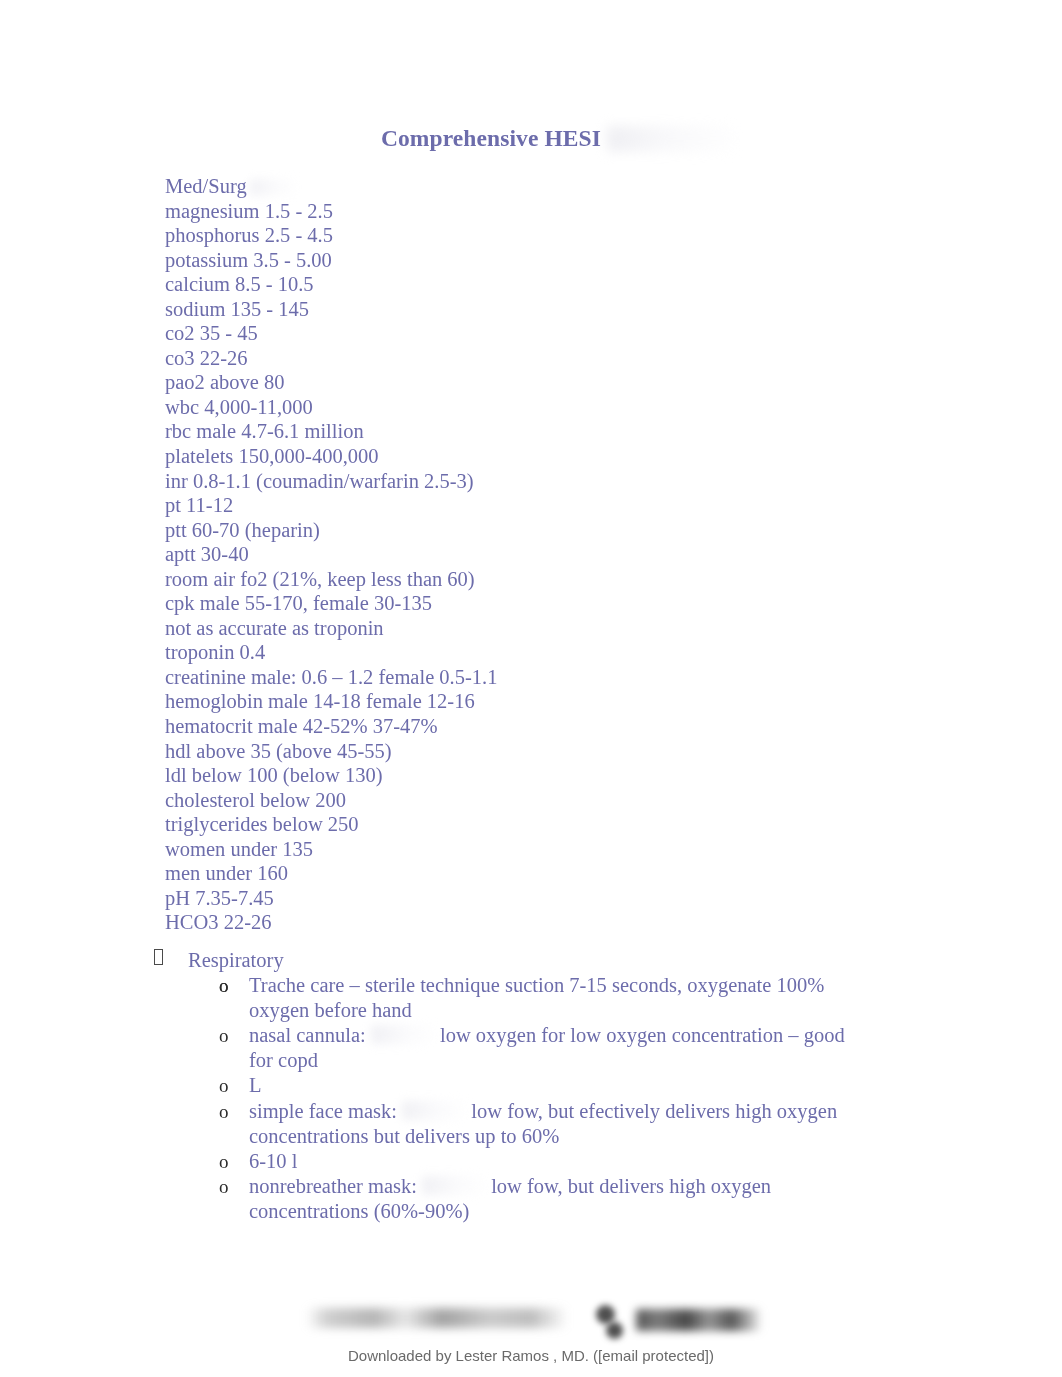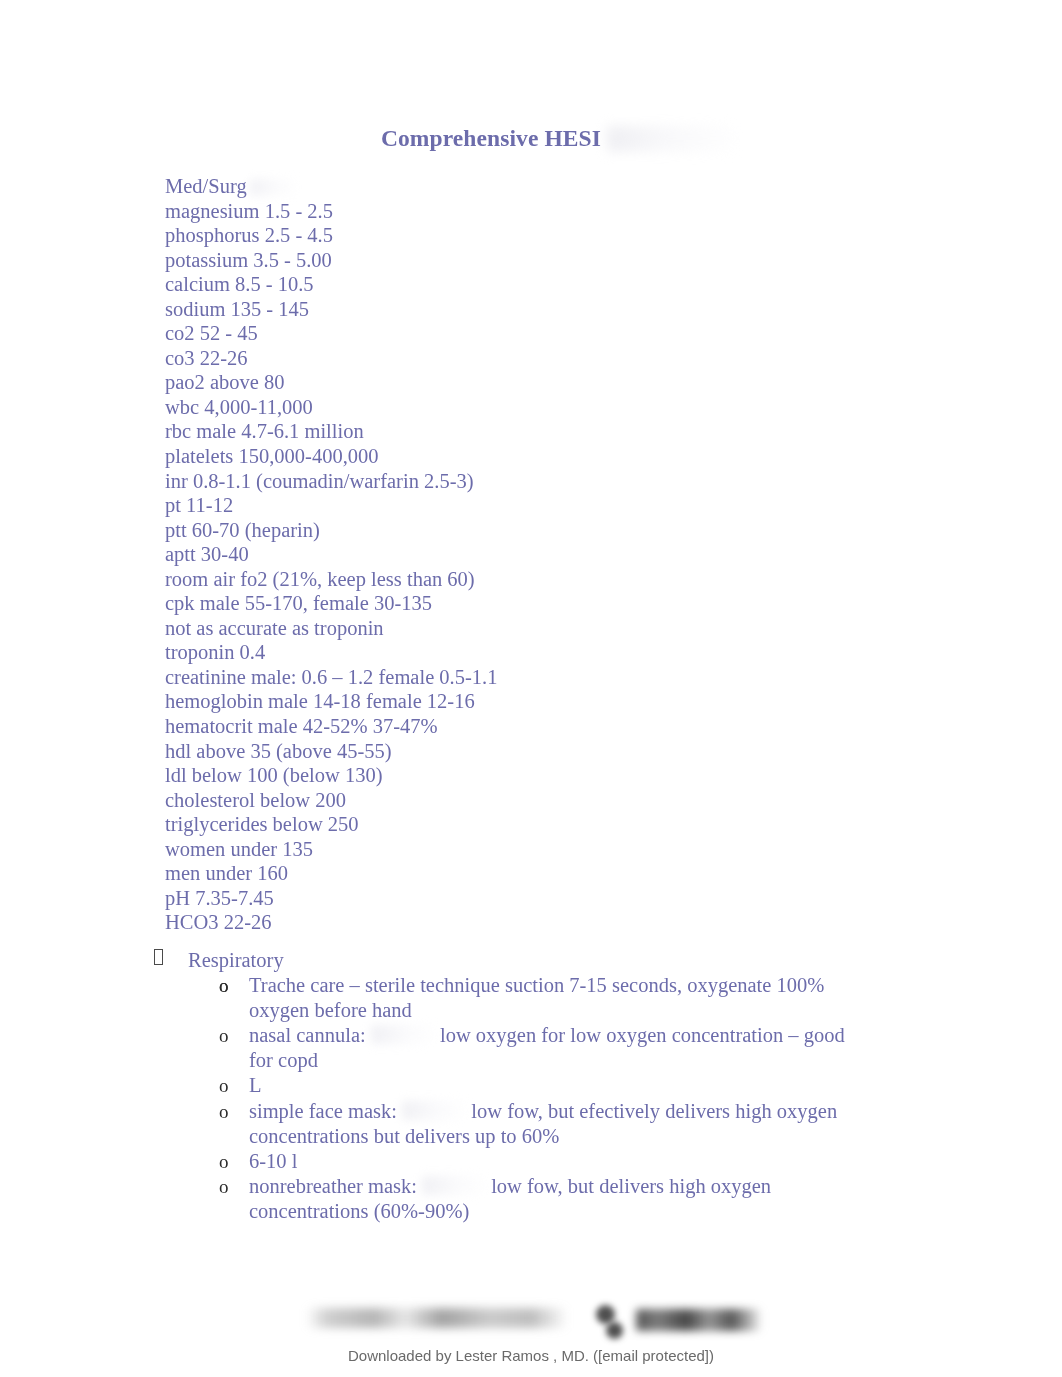--- a/index.html
+++ b/index.html
@@ -251,21 +251,21 @@
   <div class="lab-list">
     <div class="lab-line first-line">
       <span>Med/Surg</span>
       <span class="medsurg-redaction"></span>
     </div>
     <div class="lab-line">magnesium 1.5 - 2.5</div>
     <div class="lab-line">phosphorus 2.5 - 4.5</div>
     <div class="lab-line">potassium 3.5 - 5.00</div>
     <div class="lab-line">calcium 8.5 - 10.5</div>
     <div class="lab-line">sodium 135 - 145</div>
-    <div class="lab-line">co2 52 - 45</div>
+    <div class="lab-line">co2 35 - 45</div>
     <div class="lab-line">co3 22-26</div>
     <div class="lab-line">pao2 above 80</div>
     <div class="lab-line">wbc 4,000-11,000</div>
     <div class="lab-line">rbc male 4.7-6.1 million</div>
     <div class="lab-line">platelets 150,000-400,000</div>
     <div class="lab-line">inr 0.8-1.1 (coumadin/warfarin 2.5-3)</div>
     <div class="lab-line">pt 11-12</div>
     <div class="lab-line">ptt 60-70 (heparin)</div>
     <div class="lab-line">aptt 30-40</div>
     <div class="lab-line">room air fo2 (21%, keep less than 60)</div>

